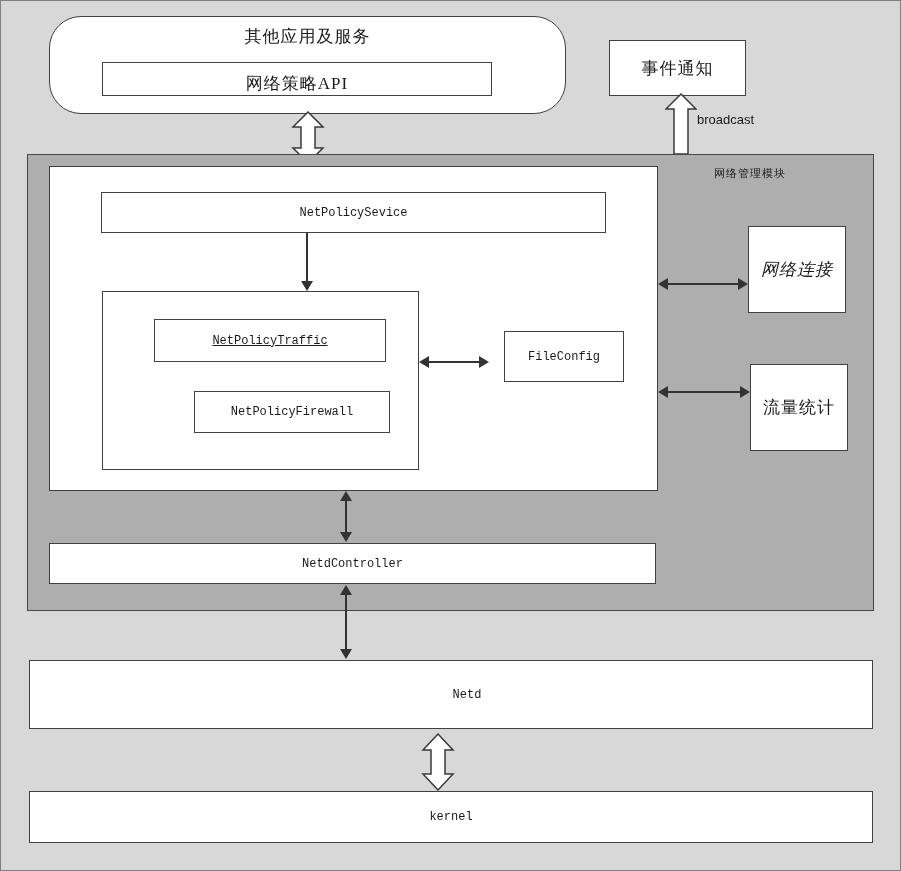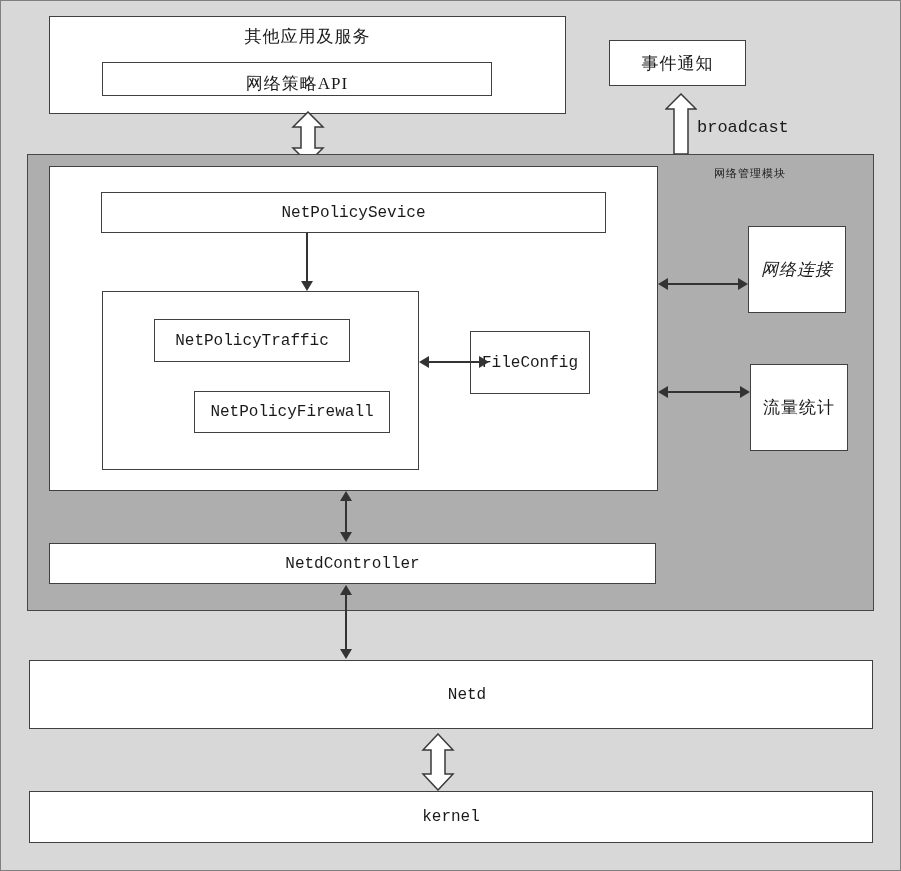--- a/index.html
+++ b/index.html
@@ -17,59 +17,59 @@
     position:absolute;
     background:#ffffff;
     border:1px solid #404040;
     box-sizing:border-box;
   }
   .center{
     display:flex;align-items:center;justify-content:center;
     text-align:center;
   }
   .cn{font-size:17px;letter-spacing:1px;}
-  .mono{font-family:"Liberation Mono","DejaVu Sans Mono",monospace;font-size:16px;}
+  .mono{font-family:"Liberation Mono","DejaVu Sans Mono",monospace;font-size:12px;}
   .module{
     position:absolute;
     left:26px;top:153px;width:847px;height:457px;
     background:#aeaeae;border:1px solid #474747;box-sizing:border-box;
   }
   .module-label{
     position:absolute;left:686px;top:11px;
     font-size:11px;letter-spacing:1px;white-space:nowrap;
   }
   .lbl-broadcast{
-    position:absolute;left:696px;top:117px;
-    font-family:Liberation Mono, monospace;
-    font-size:17px;
+    position:absolute;left:696px;top:111px;
+    font-family:Liberation Sans, sans-serif;
+    font-size:13px;
   }
   
   .vline{position:absolute;width:2px;background:#333;}
   .hline{position:absolute;height:2px;background:#333;}
   .head{position:absolute;width:0;height:0;border-style:solid;border-color:transparent;}
   .head-down{border-width:10px 6px 0 6px;border-top-color:#333;}
   .head-up{border-width:0 6px 10px 6px;border-bottom-color:#333;}
   .head-left{border-width:6px 10px 6px 0;border-right-color:#333;}
   .head-right{border-width:6px 0 6px 10px;border-left-color:#333;}
   .blockarrow{position:absolute;}
   .title-top{position:absolute;top:8px;left:0;width:100%;text-align:center;}
 </style>
 </head>
 <body>
 
 <div id="canvas">
 
-  <div class="box" style="left:48px;top:15px;width:517px;height:98px;">
+  <div class="box" style="left:48px;top:15px;width:517px;height:98px;border-radius:32px;">
     <div class="title-top cn">其他应用及服务</div>
     <div class="box center cn" style="left:52px;top:45px;width:390px;height:34px;align-items:flex-end;">
       <span>网络策略API</span>
     </div>
   </div>
 
-  <div class="box center cn" style="left:608px;top:39px;width:137px;height:46px;">
+  <div class="box center cn" style="left:608px;top:39px;width:137px;height:56px;">
     <span>事件通知</span>
   </div>
 
   <div class="lbl-broadcast">broadcast</div>
 
   <svg class="blockarrow" style="left:290px;top:110px;" width="34" height="53">
     <polygon points="17,1 32,16 24,16 24,37 32,37 17,52 2,37 10,37 10,16 2,16" fill="#ffffff" stroke="#3a3a3a" stroke-width="1.5"></polygon>
   </svg>
 
   <svg class="blockarrow" style="left:664px;top:92px;" width="32" height="61">
@@ -81,29 +81,29 @@
   </div>
 
   <div class="box" style="left:48px;top:165px;width:609px;height:325px;background:#ffffff;"></div>
 
   <div class="box center mono" style="left:100px;top:191px;width:505px;height:41px;">
     <span>NetPolicySevice</span>
   </div>
 
   <div class="box" style="left:101px;top:290px;width:317px;height:179px;"></div>
 
-  <div class="box center mono" style="left:153px;top:318px;width:196px;height:43px;">
+  <div class="box center mono" style="left:153px;top:318px;width:232px;height:43px;text-decoration:underline;">
     <span>NetPolicyTraffic</span>
   </div>
 
   <div class="box center mono" style="left:153px;top:390px;width:196px;height:42px;margin-left:40px;">
     <span>NetPolicyFirewall</span>
   </div>
 
-  <div class="box center mono" style="left:469px;top:330px;width:120px;height:63px;">
+  <div class="box center mono" style="left:503px;top:330px;width:120px;height:51px;">
     <span>FileConfig</span>
   </div>
 
   <div class="box center cn" style="left:747px;top:225px;width:98px;height:87px;font-style:italic;">
     <span>网络连接</span>
   </div>
 
   <div class="box center cn" style="left:749px;top:363px;width:98px;height:87px;">
     <span>流量统计</span>
   </div>

